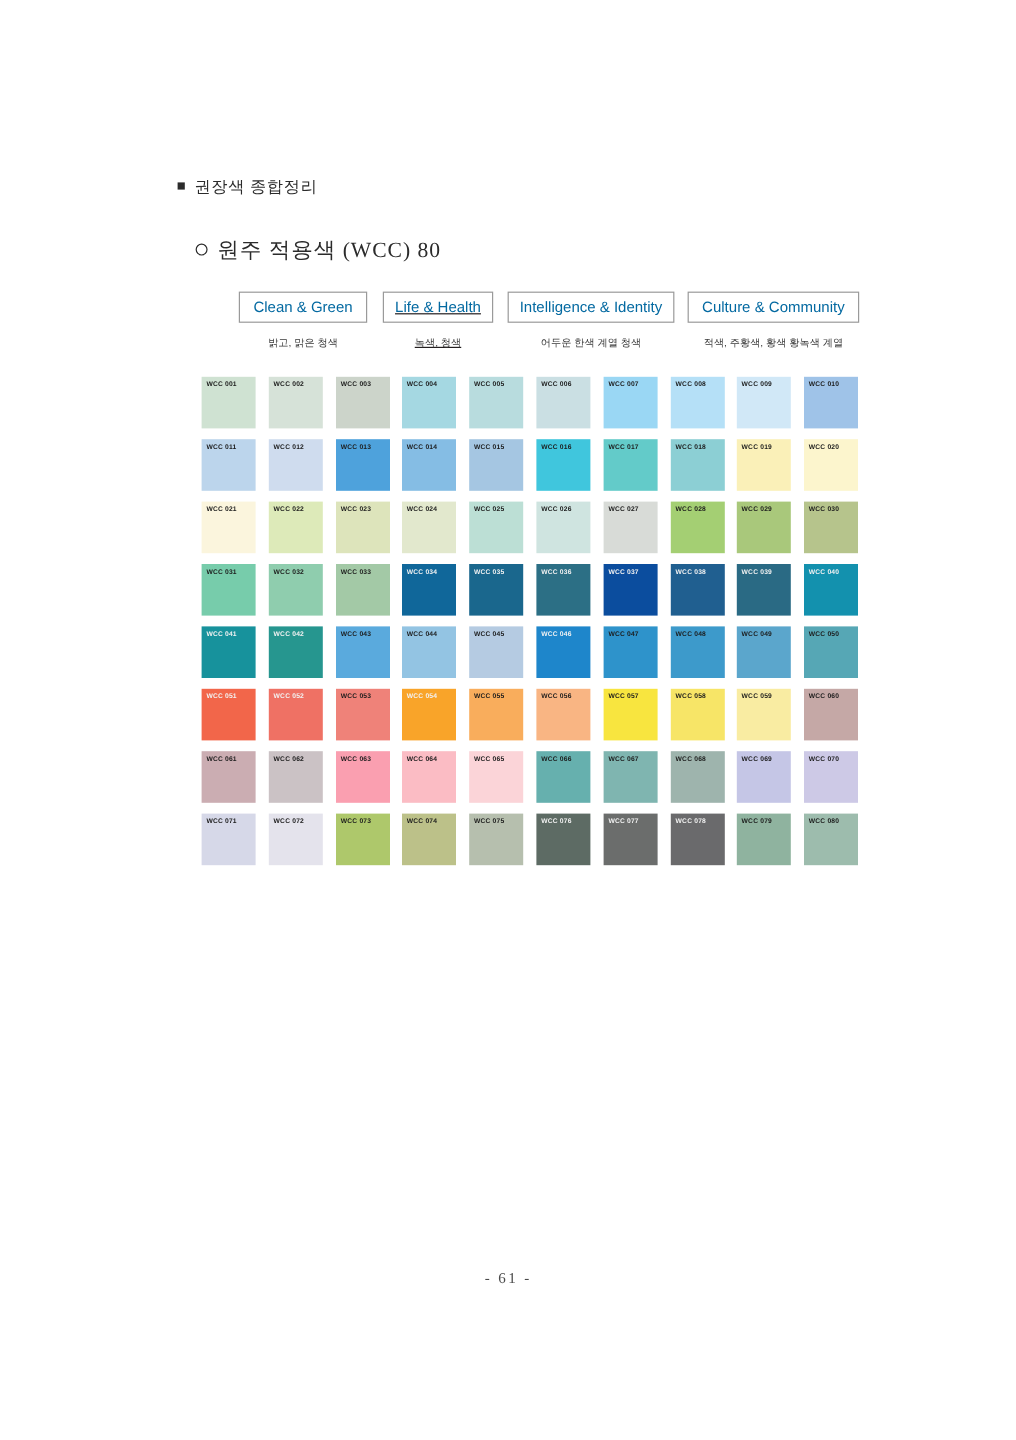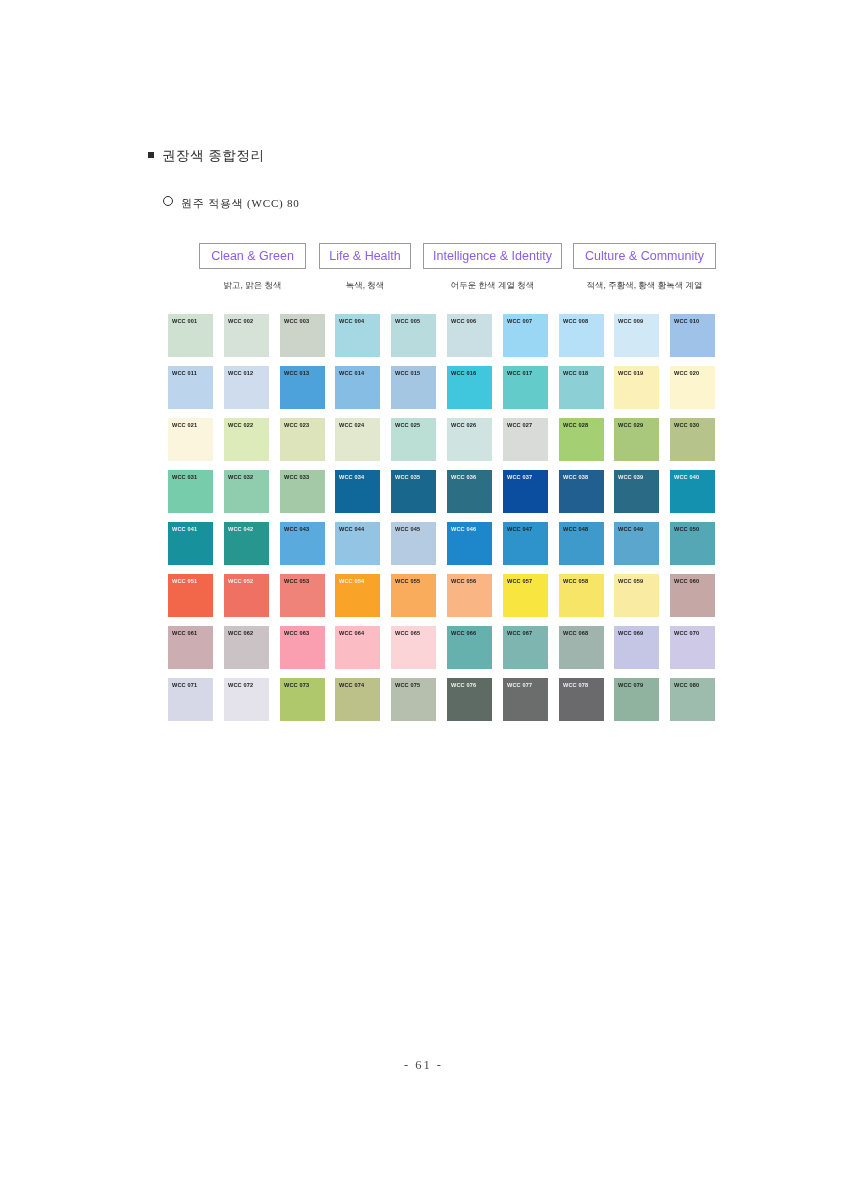--- a/index.html
+++ b/index.html
@@ -40,21 +40,21 @@
     height: 6px;
     background: #2b2b2b;
     margin-right: 8px;
     vertical-align: 2px;
   }
 
   .sub-heading {
     position: absolute;
     left: 163px;
     top: 196px;
-    font-size: 11px;
+    font-size: 18px;
     letter-spacing: 0.8px;
     color: #2b2b2b;
     white-space: nowrap;
   }
   .sub-heading .bullet-ci {
     display: inline-block;
     width: 8px;
     height: 8px;
     border: 1px solid #2b2b2b;
     border-radius: 50%;
@@ -77,21 +77,21 @@
   }
   .cat-box {
     box-sizing: border-box;
     border: 1px solid #9a9a9a;
     background: #ffffff;
     height: 26px;
     line-height: 24px;
     text-align: center;
     font-family: "Liberation Sans", "DejaVu Sans", sans-serif;
     font-size: 12.5px;
-    color: #8b5cf6;
+    color: #0369a1;
     white-space: nowrap;
   }
   .cat-sub {
     margin-top: 11px;
     text-align: center;
     font-family: "Liberation Sans", "DejaVu Sans", sans-serif;
     font-size: 8.5px;
     color: #3a3a3a;
     white-space: nowrap;
   }
@@ -151,21 +151,21 @@
 
   <div class="sub-heading">
     <span class="bullet-ci"></span><span>원주 적용색 (WCC) 80</span>
   </div>
 
   <div class="categories">
       <div class="cat" style="left: 31px; width: 107px;">
         <div class="cat-box">Clean &amp; Green</div>
         <div class="cat-sub">밝고, 맑은 청색</div>
       </div>
-      <div class="cat" style="left: 151px; width: 92px;">
+      <div class="cat" style="left: 151px; width: 92px; text-decoration: underline;">
         <div class="cat-box">Life &amp; Health</div>
         <div class="cat-sub">녹색, 청색</div>
       </div>
       <div class="cat" style="left: 405px; width: 143px;">
         <div class="cat-box">Culture &amp; Community</div>
         <div class="cat-sub">적색, 주황색, 황색 황녹색 계열</div>
       </div>
       <div class="cat" style="left: 255px; width: 139px;">
         <div class="cat-box">Intelligence &amp; Identity</div>
         <div class="cat-sub">어두운 한색 계열 청색</div>

